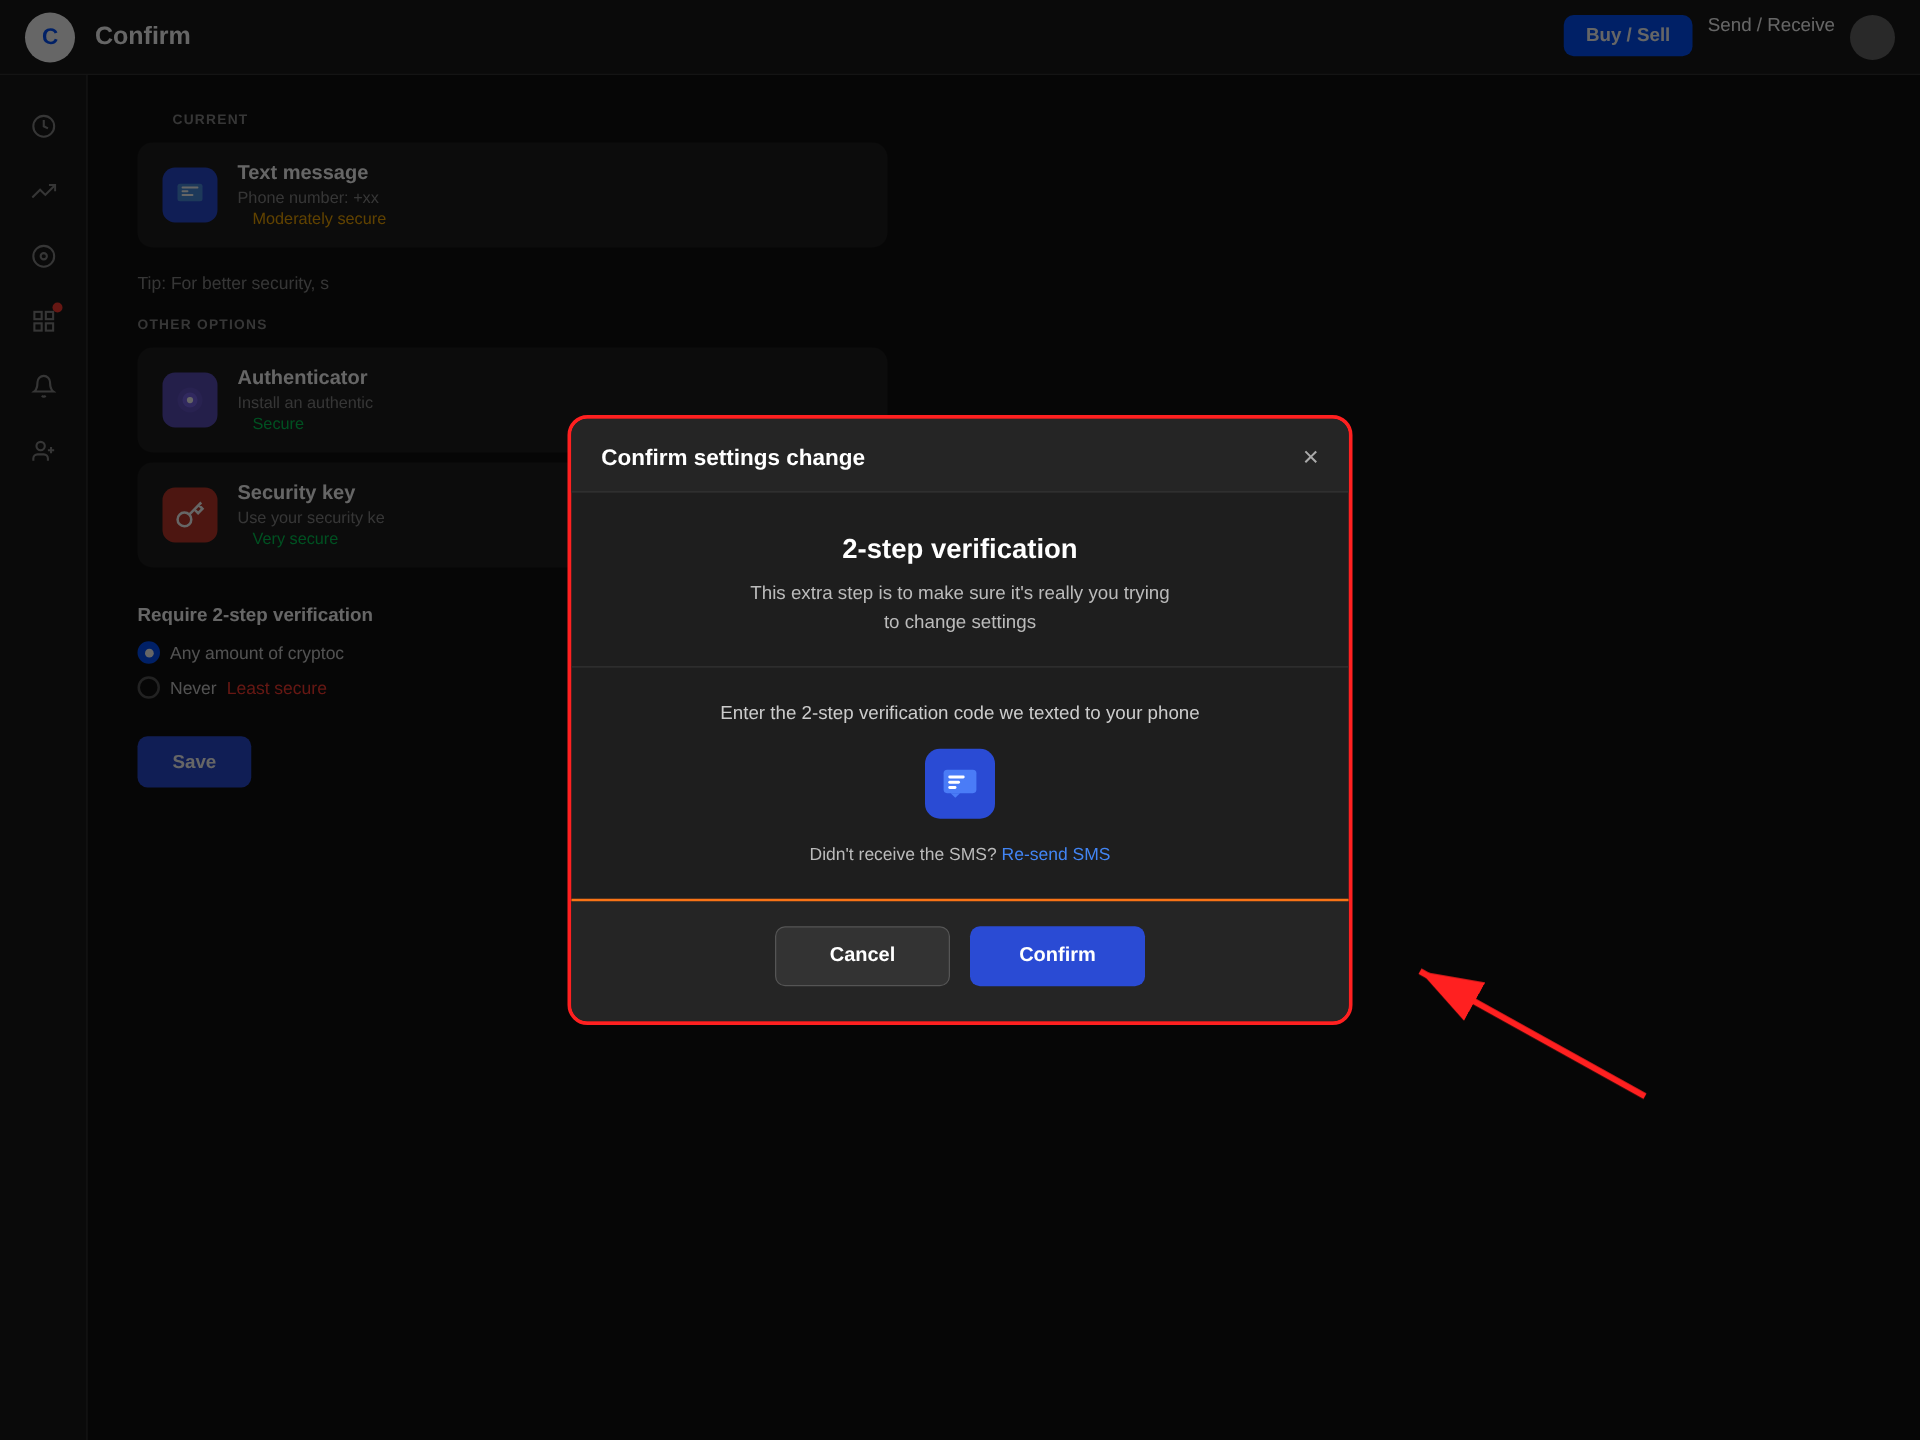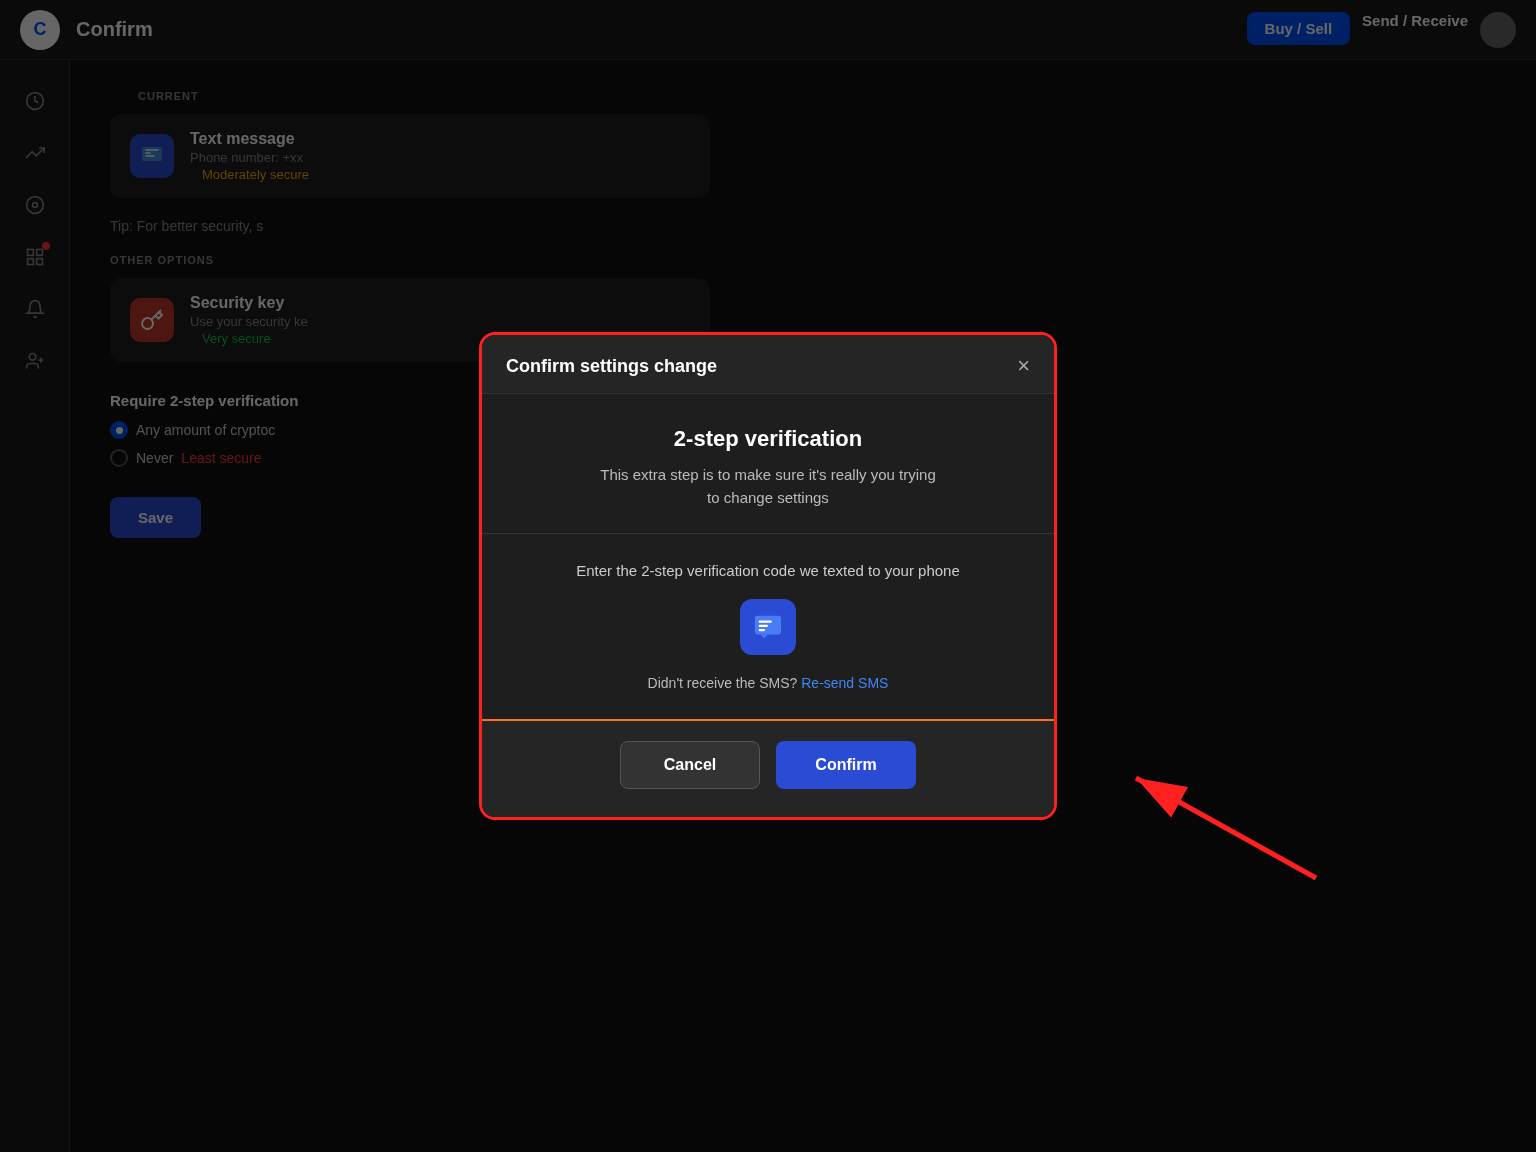--- a/index.html
+++ b/index.html
@@ -52,21 +52,21 @@
       padding: 8px 18px;
       font-size: 15px;
       font-weight: 600;
       cursor: pointer;
     }
     .btn-send-receive {
       background: transparent;
       color: #fff;
       border: none;
       font-size: 15px;
-      font-weight: 700;
+      font-weight: 400;
       cursor: pointer;
     }
     .avatar {
       width: 36px; height: 36px;
       border-radius: 50%;
       background: #666;
     }
 
     
     .sidebar {
@@ -227,21 +227,21 @@
       top: 0; left: 0; right: 0; bottom: 0;
       background: rgba(0,0,0,0.6);
       display: flex;
       align-items: center;
       justify-content: center;
       z-index: 100;
     }
     .modal {
       background: #1e1e1e;
       border-radius: 16px;
-      width: 578px;
+      width: 628px;
       overflow: hidden;
       border: 3px solid #ff2020;
       position: relative;
     }
     .modal-header {
       display: flex;
       align-items: center;
       justify-content: space-between;
       padding: 20px 24px 16px;
       background: #252525;
@@ -438,20 +438,34 @@
       <div class="method-security security-moderate">Moderately secure</div>
     </div>
   </div>
 
   <div class="tip-text">
     <span>Tip: For better security, s</span>
   </div>
 
   <div class="other-options-label">OTHER OPTIONS</div>
 
+  <div class="method-card">
+    <div class="method-icon" style="background:#5b4eb8;">
+      <svg width="24" height="24" viewBox="0 0 24 24" fill="white">
+          <circle cx="12" cy="12" r="10" fill="#7b68ee" opacity="0.3"></circle>
+          <circle cx="12" cy="12" r="6" fill="#7b68ee"></circle>
+          <circle cx="12" cy="12" r="2.5" fill="white"></circle>
+        </svg>
+    </div>
+    <div>
+      <div class="method-name">Authenticator</div>
+      <div class="method-detail">Install an authentic</div>
+      <div class="method-security security-secure">Secure</div>
+    </div>
+  </div>
 
   <div class="method-card">
     <div class="method-icon" style="background:#c0392b;">
       <svg width="24" height="24" viewBox="0 0 24 24" fill="none" stroke="white" stroke-width="2">
           <path d="M21 2l-2 2m-7.61 7.61a5.5 5.5 0 1 1-7.778 7.778 5.5 5.5 0 0 1 7.777-7.777zm0 0L15.5 7.5m0 0l3 3L22 7l-3-3m-3.5 3.5L19 4"></path>
         </svg>
     </div>
     <div>
       <div class="method-name">Security key</div>
       <div class="method-detail">Use your security ke</div>

